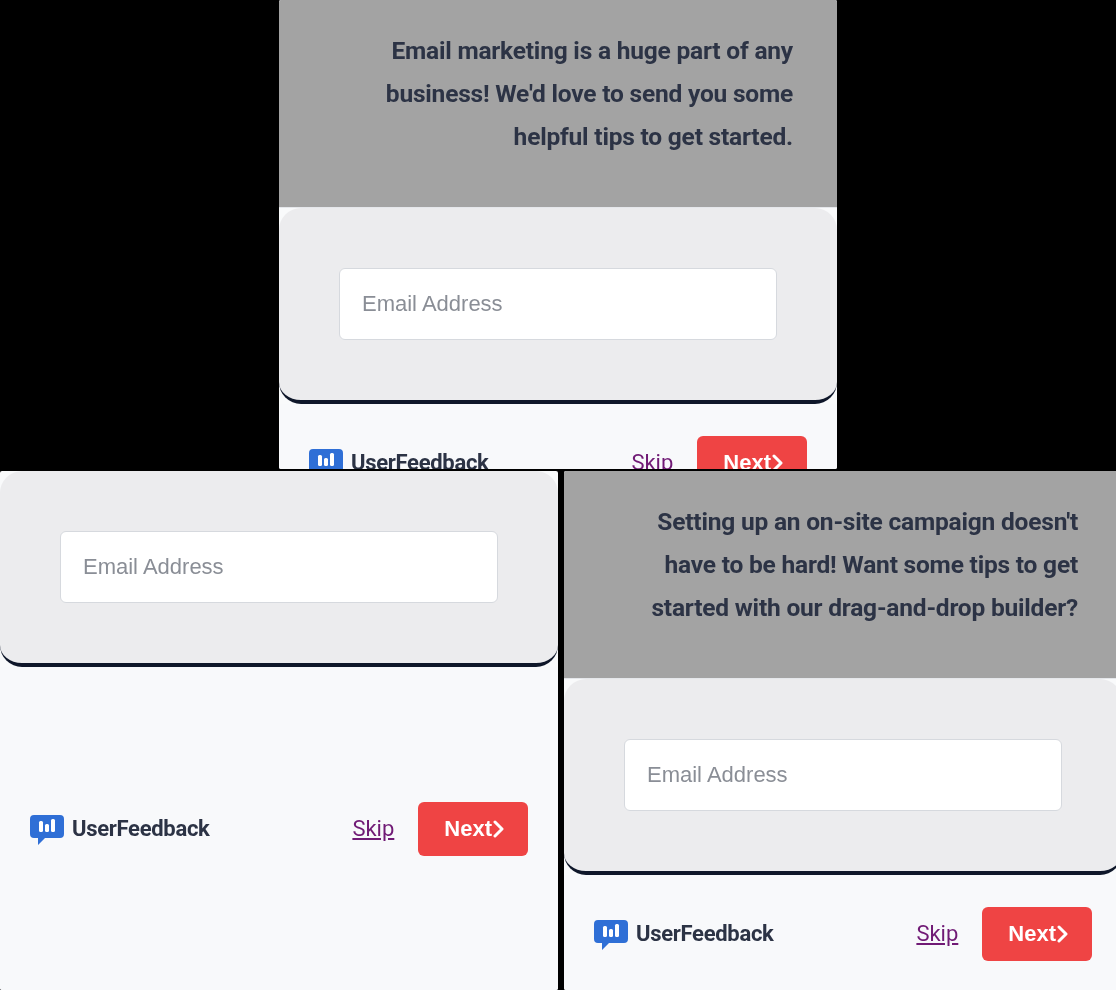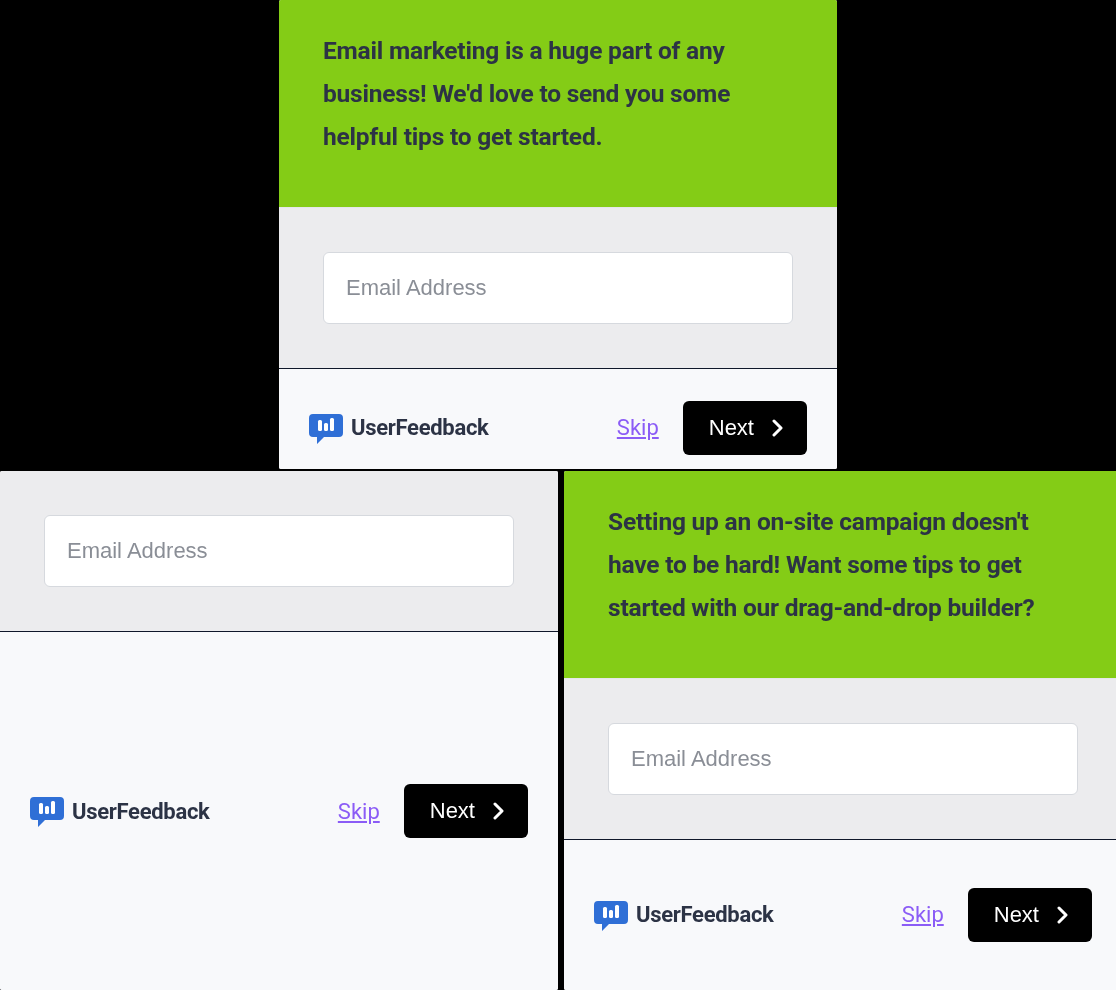--- a/index.html
+++ b/index.html
@@ -29,35 +29,37 @@
     width: 558px;
     height: 519px;
   }
   .card-right {
     left: 564px;
     top: 471px;
     width: 558px;
     height: 519px;
   }
   .heading-section {
-    background: #84cc16;
+    background: #a3a3a3;
     padding: 30px 44px 48px 44px;
     border-bottom: 1px solid #e5e7eb;
+    text-align: right;
   }
   .heading {
     font-size: 24.5px;
     line-height: 1.75;
     font-weight: 700;
     color: #2c3345;
     letter-spacing: -0.2px;
   }
   .input-section {
     background: #ececee;
-    padding: 44px;
-    border-bottom: 1px solid #0f172a;
+    padding: 60px;
+    border-bottom: 4px solid #0f172a;
+    border-radius: 22px;
   }
   .email-input {
     width: 100%;
     height: 72px;
     border: 1px solid #d6d9de;
     border-radius: 6px;
     background: #ffffff;
     padding: 0 22px;
     font-size: 22px;
     color: #333;
@@ -91,35 +93,35 @@
     color: #2c3345;
     letter-spacing: -0.3px;
   }
   .actions {
     display: flex;
     align-items: center;
     gap: 24px;
   }
   .skip-link {
     font-size: 22px;
-    color: #8b5cf6;
+    color: #701a75;
     text-decoration: underline;
     cursor: pointer;
   }
   .next-btn {
-    background: #000000;
+    background: #ef4444;
     color: #ffffff;
     border: none;
     border-radius: 6px;
     padding: 14px 22px 14px 26px;
     font-size: 22px;
-    font-weight: 400;
-    display: flex;
-    align-items: center;
-    gap: 17px;
+    font-weight: 700;
+    display: flex;
+    align-items: center;
+    gap: 0;
     cursor: pointer;
   }
   .next-btn .chev {
     display: inline-flex;
   }
   svg { display: block; }
 </style>
 </head>
 <body>
 

